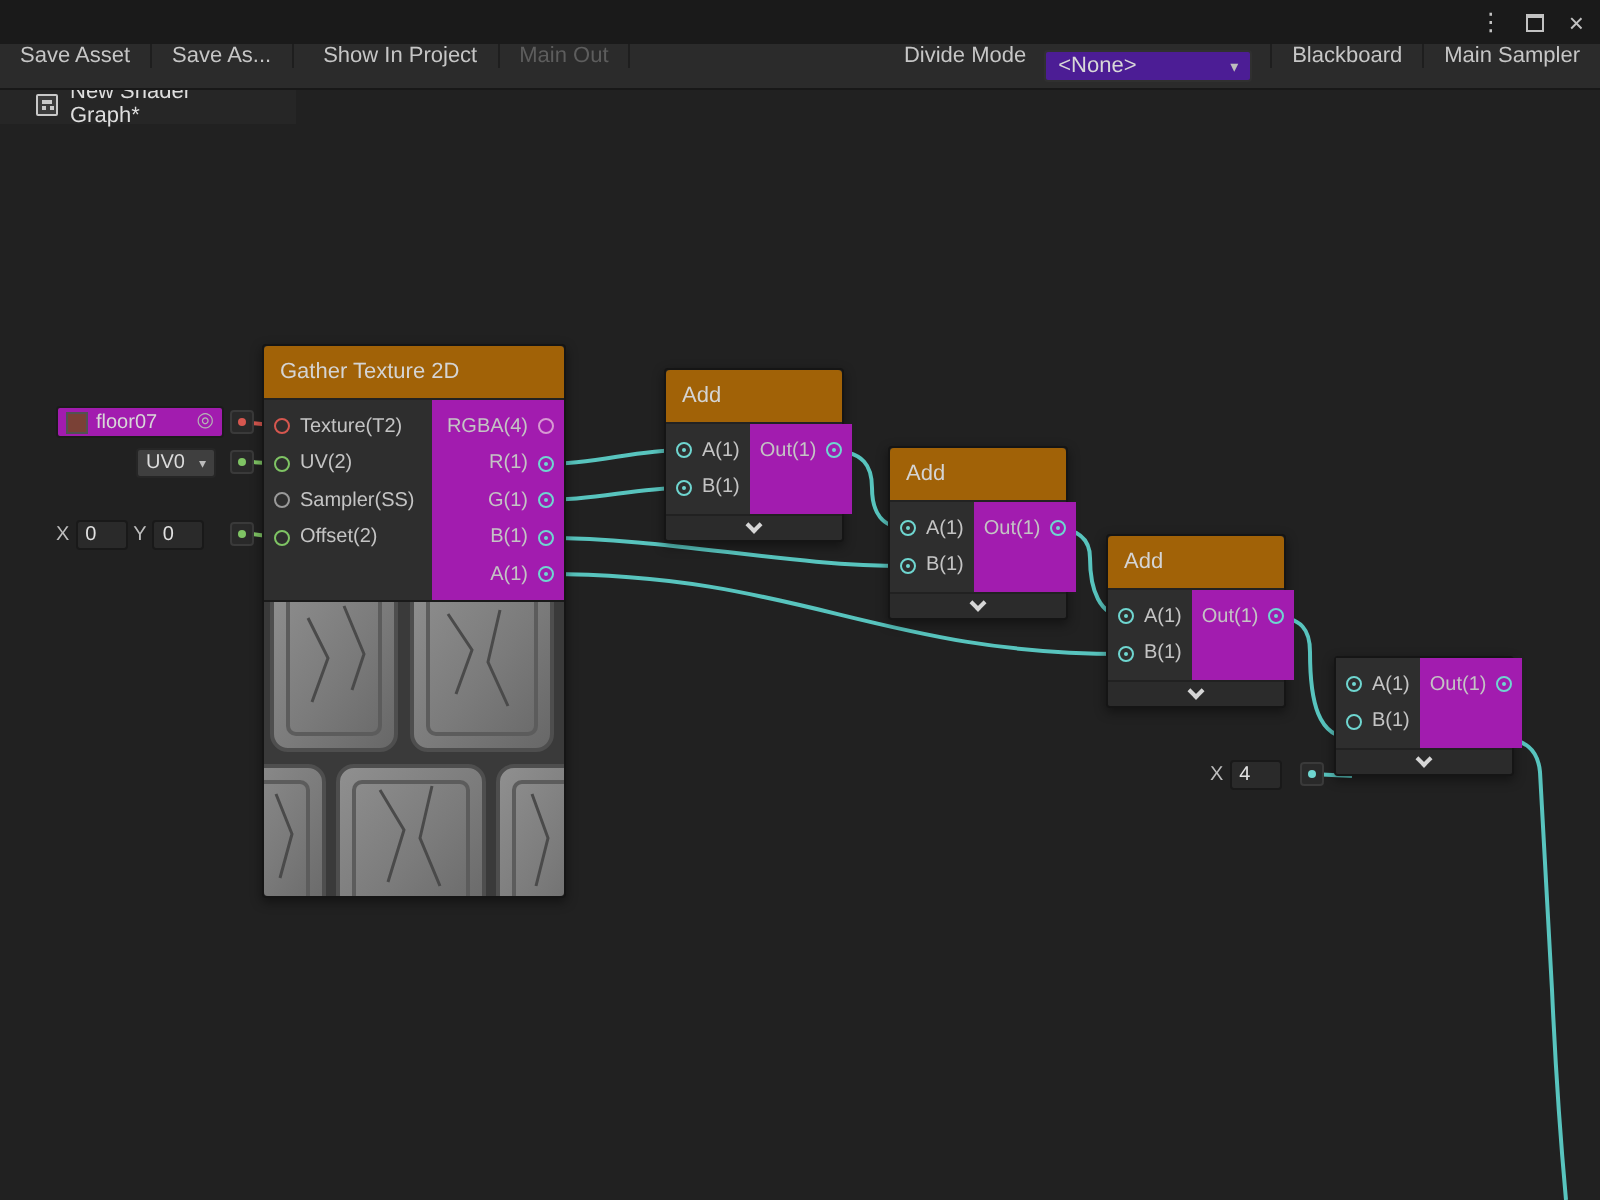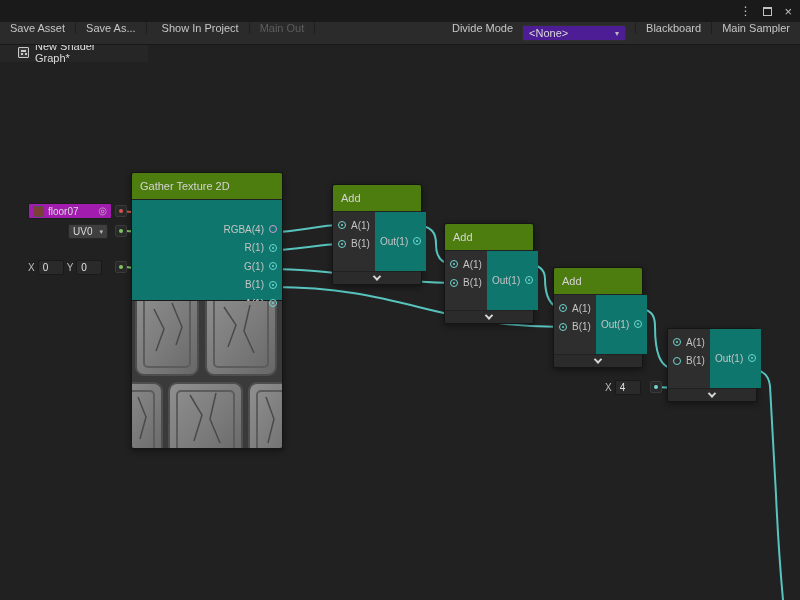--- a/index.html
+++ b/index.html
@@ -48,27 +48,27 @@
   .graph { position:absolute; left:0; top:45px; width:800px; height:555px; background:#212121; }
   .wires { position:absolute; left:0; top:0; width:800px; height:555px; }
   .wires path { fill:none; stroke-width:2; }
 
   
   .node {
     position:absolute; background:#2e2e2e; border:1px solid #151515; border-radius:2px;
     box-shadow:0 2px 6px rgba(0,0,0,.45); font-size:10px; color:#c4c4c4;
   }
   .node-header {
-    height:27px; line-height:27px; padding:0 8px; background:#4d7c0f; color:#d4d4d4;
+    height:27px; line-height:27px; padding:0 8px; background:#a16207; color:#d4d4d4;
     font-size:11px; border-bottom:1px solid #222; border-radius:2px 2px 0 0;
     overflow:hidden; white-space:nowrap;
   }
   .node-body { display:flex; align-items:stretch; }
   .col-in  { padding:4px 0; background:#2e2e2e; }
-  .col-out { padding:20px 0; background:#0f766e; flex:1; }
+  .col-out { padding:4px 0; background:#a21caf; flex:1; }
   .prow { height:18.5px; display:flex; align-items:center; gap:5px; padding:0 5px; white-space:nowrap; }
   .prow.out { justify-content:flex-end; }
   .port { width:8px; height:8px; border-radius:50%; border:1px solid var(--c); position:relative; flex:none; }
   .port.filled::after { content:""; position:absolute; inset:2px; border-radius:50%; background:var(--c); }
   .node-foot {
     height:13px; background:#2b2b2b; border-top:1px solid #212121; border-radius:0 0 2px 2px;
     display:flex; align-items:center; justify-content:center;
   }
   .chev { width:6px; height:6px; border-right:2px solid #d6d6d6; border-bottom:2px solid #d6d6d6; transform:rotate(45deg) translate(-1px,-1px); }
 
@@ -210,20 +210,38 @@
     <span>X</span>
     <span class="numbox">4</span>
   </div>
   <div class="stub stub4" style="--c:#6fd6d0">
       <i></i>
     </div>
 
   <div class="node gather">
     <div class="node-header">Gather Texture 2D</div>
     <div class="node-body">
+      <div class="col-in">
+        <div class="prow">
+            <span class="port" style="--c:#d6574f"></span>
+            <span>Texture(T2)</span>
+          </div>
+        <div class="prow">
+            <span class="port" style="--c:#7fc464"></span>
+            <span>UV(2)</span>
+          </div>
+        <div class="prow">
+            <span class="port" style="--c:#9a9a9a"></span>
+            <span>Sampler(SS)</span>
+          </div>
+        <div class="prow">
+            <span class="port" style="--c:#7fc464"></span>
+            <span>Offset(2)</span>
+          </div>
+      </div>
       <div class="col-out">
         <div class="prow out">
             <span>RGBA(4)</span>
             <span class="port" style="--c:#d79ad2"></span>
           </div>
         <div class="prow out">
             <span>R(1)</span>
             <span class="port filled" style="--c:#6fd6d0"></span>
           </div>
         <div class="prow out">

